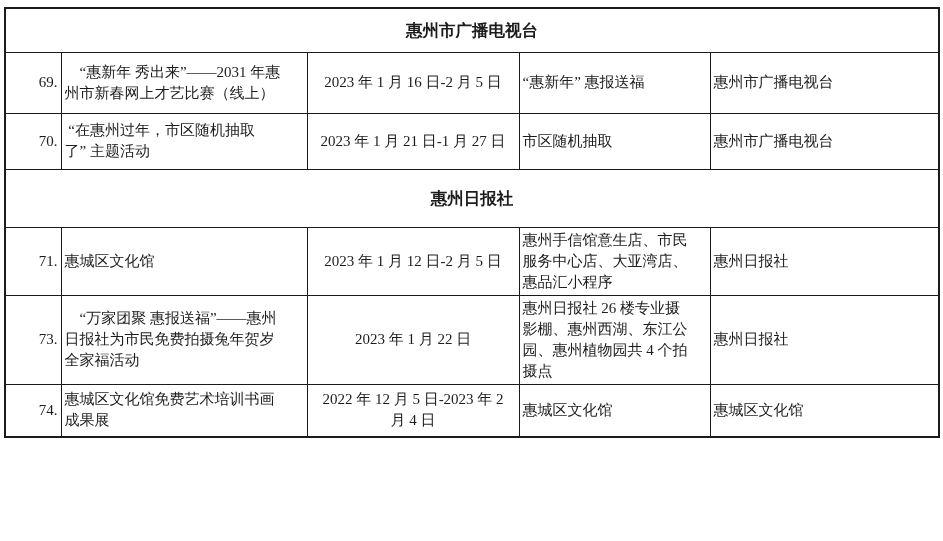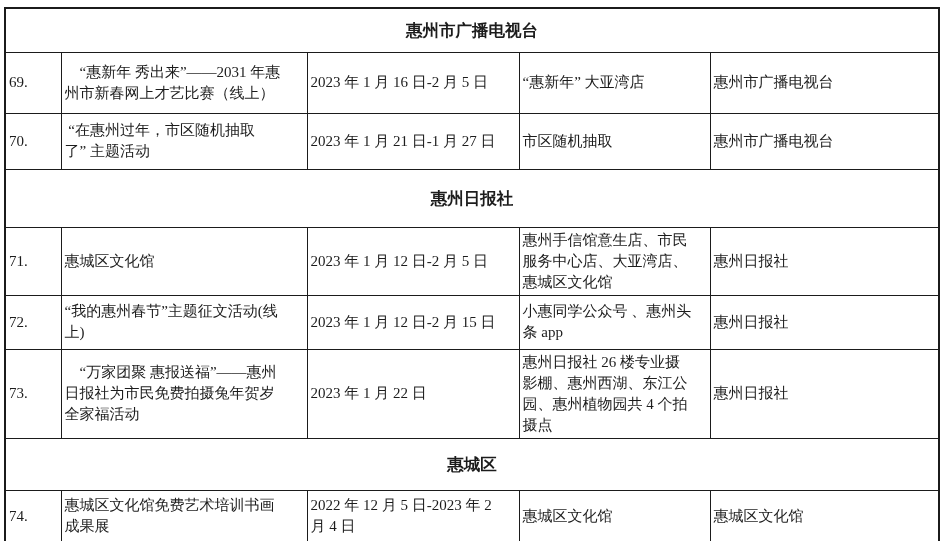--- a/index.html
+++ b/index.html
@@ -30,25 +30,25 @@
     font-size:15px;
     line-height:21px;
     color:#1c1c1c;
     white-space:pre-wrap;
     word-break:break-all;
     overflow:hidden;
     padding:2px 3px;
   }
   td.c-num{
     padding-left:12px;
-    text-align:left;
+    text-align:right;
     font-size:14.5px;
   }
   td.c-activity{ padding-left:4px; padding-right:2px; }
-  td.c-date{ padding-left:7px; }
+  td.c-date{ padding-left:7px;text-align:center; }
   td.c-venue{ padding-left:5px; }
   td.c-organizer{ padding-left:7px; }
   tr.section-row td{
     text-align:center;
     font-weight:bold;
     font-size:16.5px;
     white-space:normal;
   }
 </style>
 </head>
@@ -67,21 +67,21 @@
     <tbody>
         <tr class="section-row" style="height:44px">
       <td colspan="5">惠州市广播电视台</td>
     </tr>
 
     <tr style="height:61px">
       <td class="c-num">69.</td>
       <td class="c-activity">　“惠新年 秀出来”——2031 年惠
 州市新春网上才艺比赛（线上）</td>
       <td class="c-date">2023 年 1 月 16 日-2 月 5 日</td>
-      <td class="c-venue">“惠新年” 大亚湾店</td>
+      <td class="c-venue">“惠新年” 惠报送福</td>
       <td class="c-organizer">惠州市广播电视台</td>
     </tr>
 
     <tr style="height:56px">
       <td class="c-num">70.</td>
       <td class="c-activity"> “在惠州过年，市区随机抽取
 了” 主题活动</td>
       <td class="c-date">2023 年 1 月 21 日-1 月 27 日</td>
       <td class="c-venue">市区随机抽取</td>
       <td class="c-organizer">惠州市广播电视台</td>
@@ -90,50 +90,38 @@
     <tr class="section-row" style="height:58px">
       <td colspan="5">惠州日报社</td>
     </tr>
 
     <tr style="height:62px">
       <td class="c-num">71.</td>
       <td class="c-activity">惠城区文化馆</td>
       <td class="c-date">2023 年 1 月 12 日-2 月 5 日</td>
       <td class="c-venue">惠州手信馆意生店、市民
 服务中心店、大亚湾店、
-惠城区文化馆</td>
+惠品汇小程序</td>
       <td class="c-organizer">惠州日报社</td>
     </tr>
 
-    <tr style="height:54px">
-      <td class="c-num">72.</td>
-      <td class="c-activity">“我的惠州春节”主题征文活动(线
-上)</td>
-      <td class="c-date">2023 年 1 月 12 日-2 月 15 日</td>
-      <td class="c-venue">小惠同学公众号 、惠州头
-条 app</td>
-      <td class="c-organizer">惠州日报社</td>
-    </tr>
 
     <tr style="height:84px">
       <td class="c-num">73.</td>
       <td class="c-activity">　“万家团聚 惠报送福”——惠州
 日报社为市民免费拍摄兔年贺岁
 全家福活动</td>
       <td class="c-date">2023 年 1 月 22 日</td>
       <td class="c-venue">惠州日报社 26 楼专业摄
 影棚、惠州西湖、东江公
 园、惠州植物园共 4 个拍
 摄点</td>
       <td class="c-organizer">惠州日报社</td>
     </tr>
 
-    <tr class="section-row" style="height:52px">
-      <td colspan="5">惠城区</td>
-    </tr>
 
     <tr style="height:53px">
       <td class="c-num">74.</td>
       <td class="c-activity">惠城区文化馆免费艺术培训书画
 成果展</td>
       <td class="c-date">2022 年 12 月 5 日-2023 年 2
 月 4 日</td>
       <td class="c-venue">惠城区文化馆</td>
       <td class="c-organizer">惠城区文化馆</td>
     </tr>

